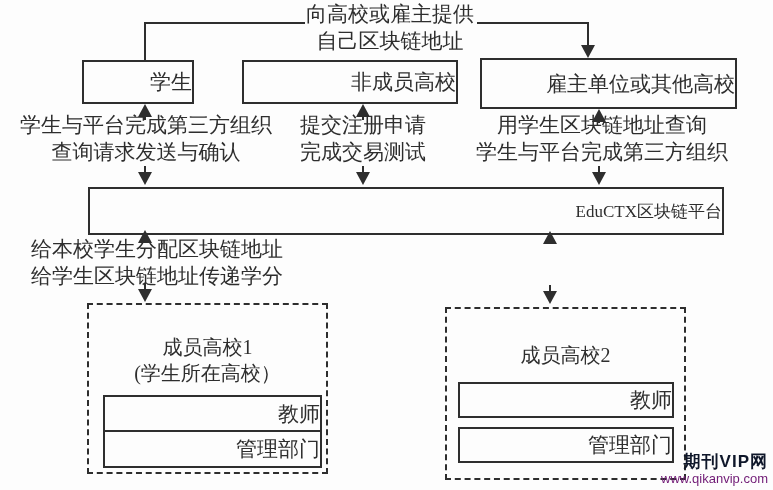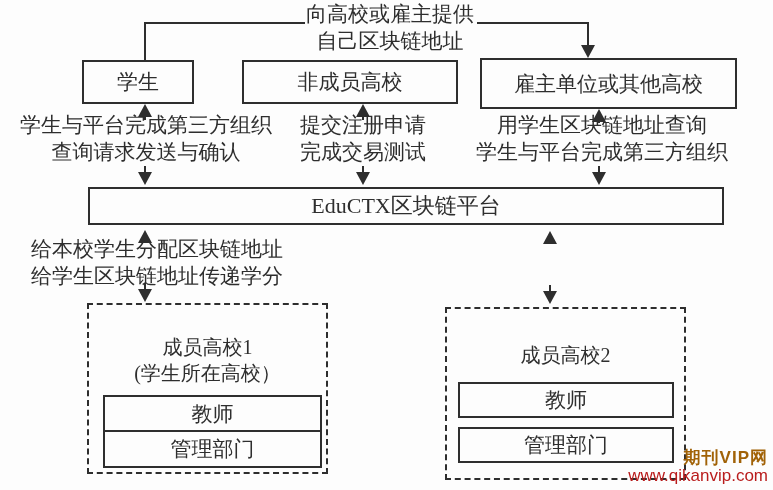--- a/index.html
+++ b/index.html
@@ -3,39 +3,39 @@
 <meta charset="utf-8">
 <style>
   html,body{margin:0;padding:0;background:#ffffff;}
   #stage{
     position:relative;width:773px;height:490px;overflow:hidden;
     background:#fdfdfd;color:#2e2e2e;
     font-family:"Liberation Serif","DejaVu Serif",serif;
   }
   .box{
     position:absolute;border:2px solid #2e2e2e;background:#fdfdfd;
-    display:flex;align-items:center;justify-content:center;
+    display:flex;align-items:center;justify-content:flex-end;
     font-size:21px;box-sizing:border-box;white-space:nowrap;
   }
   .dashed{
     position:absolute;border:2px dashed #2e2e2e;box-sizing:border-box;
     background:transparent;
   }
   .lbl{
     position:absolute;font-size:21px;line-height:27px;text-align:center;
     color:#2e2e2e;white-space:nowrap;
   }
   .lbl.small-lh{line-height:26px;font-size:20px;}
   .hline,.vline{position:absolute;background:#2e2e2e;}
   .tri{position:absolute;width:0;height:0;}
   .tri-up{border-left:7px solid transparent;border-right:7px solid transparent;border-bottom:13px solid #2e2e2e;}
   .tri-down{border-left:7px solid transparent;border-right:7px solid transparent;border-top:13px solid #2e2e2e;}
   .watermark{position:absolute;right:5px;bottom:4px;text-align:right;line-height:1.1;font-family:"Liberation Sans","DejaVu Sans",sans-serif;}
-  .wm-brand{font-size:17px;font-weight:bold;color:#a16207;letter-spacing:1px;}
-  .wm-url{font-size:17px;color:#b91c1c;}
+  .wm-brand{font-size:17px;font-weight:bold;color:#0f172a;letter-spacing:1px;}
+  .wm-url{font-size:13px;color:#701a75;}
 </style>
 </head>
 <body>
 
 <div id="stage">
 
   <div class="lbl" style="left:285px;top:1px;width:210px;">
     <div>向高校或雇主提供</div>
     <div>自己区块链地址</div>
   </div>
@@ -77,21 +77,21 @@
   </div>
   <div class="lbl" style="left:288px;top:112px;width:150px;">
     <div>提交注册申请</div>
     <div>完成交易测试</div>
   </div>
   <div class="lbl" style="left:468px;top:112px;width:268px;">
     <div>用学生区块链地址查询</div>
     <div>学生与平台完成第三方组织</div>
   </div>
 
-  <div class="box" style="left:88px;top:187px;width:636px;height:38px;font-size:22px;">
+  <div class="box" style="left:88px;top:187px;width:636px;height:48px;font-size:17px;">
     <span>EduCTX区块链平台</span>
   </div>
 
   <div class="tri tri-up" style="left:138px;top:230px;"></div>
   <div class="vline" style="left:144px;top:283px;width:2px;height:7px;"></div>
   <div class="tri tri-down" style="left:138px;top:289px;"></div>
 
   <div class="tri tri-up" style="left:543px;top:231px;"></div>
   <div class="vline" style="left:549px;top:285px;width:2px;height:7px;"></div>
   <div class="tri tri-down" style="left:543px;top:291px;"></div>

